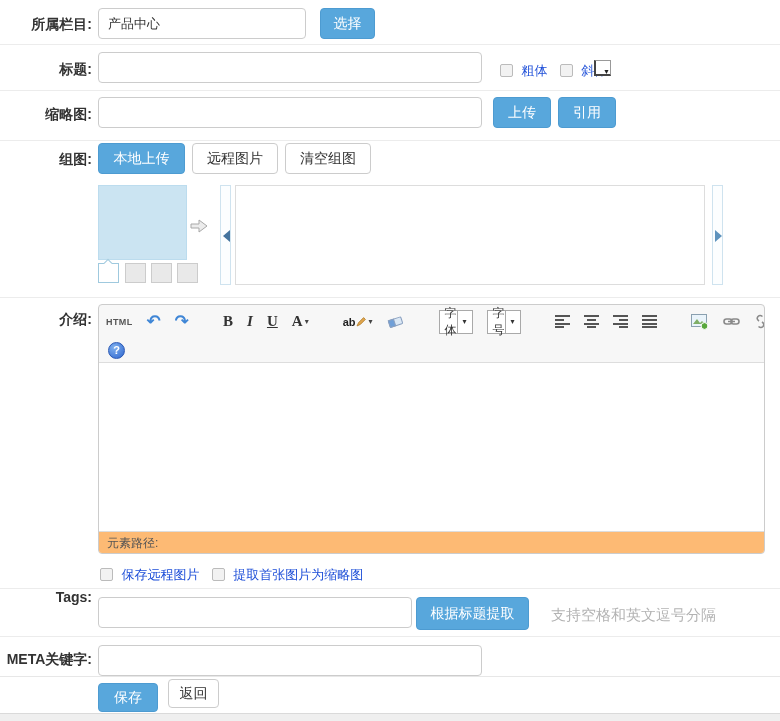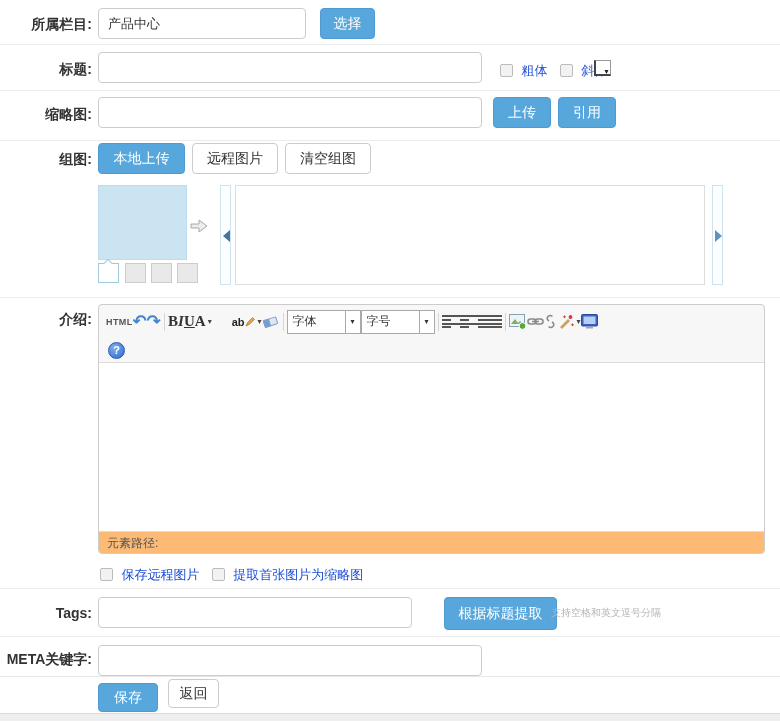--- a/index.html
+++ b/index.html
@@ -35,38 +35,38 @@
                          border:1px solid #9fc9de; border-right:none; border-bottom:none; transform:rotate(45deg); }
   .gal-strip { position:absolute; top:185px; width:11px; height:100px; background:#fcfeff; border:1px solid #cfe3ef; }
   .tri-left { position:absolute; left:2px; top:44px; width:0; height:0;
               border-top:6px solid transparent; border-bottom:6px solid transparent; border-right:7px solid #45749e; }
   .tri-right { position:absolute; left:2px; top:44px; width:0; height:0;
                border-top:6px solid transparent; border-bottom:6px solid transparent; border-left:7px solid #5f93bd; }
   .gal-main { position:absolute; left:235px; top:185px; width:470px; height:100px; background:#fff; border:1px solid #ddd; }
 
   
   .editor { position:absolute; left:98px; top:304px; width:667px; height:250px; border:1px solid #ccc; border-radius:4px; background:#f7f7f7; overflow:hidden; }
-  .ed-row1 { display:flex; align-items:center; height:33px; padding:0 7px; gap:0; }
+  .ed-row1 { display:flex; align-items:center; height:33px; padding:0 7px; gap:14px;justify-content:space-between; }
   .ed-row2 { display:flex; align-items:center; height:25px; padding:0 9px; border-bottom:1px solid #ddd; }
   .ed-content { height:168px; background:#fff; }
   .ed-status { height:22px; background:#fdba74; border-top:1px solid #ddd; font-size:12px; color:#555; padding:3px 0 0 8px; }
   .tb-btn { display:inline-flex; align-items:center; justify-content:center; cursor:pointer; color:#333; }
   .tb-sep { width:1px; height:18px; background:#d5d5d5; margin:0 3px; }
   .t-html { font-size:9px; font-weight:bold; color:#555; letter-spacing:.4px; }
   .t-arrow { font-size:17px; font-weight:bold; color:#3f86d6; line-height:17px; }
   .t-serif { font-family:"Liberation Serif","DejaVu Serif",serif; font-size:15px; font-weight:bold; }
   .caret8 { font-size:8px; color:#444; margin-left:2px; }
   .t-ab { font-size:11px; font-weight:bold; color:#222;margin-left:20px; }
   .fontsel { display:flex; align-items:center; width:74px; height:24px; background:#fff; border:1px solid #a9a9a9; cursor:pointer; }
   .fontsel .fs-txt { flex:1; font-size:12px; color:#333; padding-left:5px; }
   .fontsel .fs-arrow { width:15px; height:100%; border-left:1px solid #a9a9a9; display:flex; align-items:center; justify-content:center; font-size:8px; color:#333; }
   .help { width:17px; height:17px; border-radius:50%; background:radial-gradient(circle at 35% 30%, #7fb0ee, #2f66cf);
           border:1px solid #2a58b4; color:#fff; font-size:11px; font-weight:bold; display:flex; align-items:center; justify-content:center; cursor:pointer; }
 
-  .hint { position:absolute; font-size:10px; color:#b3b3b3;font-family:Liberation Serif, serif; }
+  .hint { position:absolute; font-size:15px; color:#b3b3b3;font-family:Liberation Serif, serif; }
 
   .footer { position:absolute; left:0; top:676px; width:780px; height:37px; background:#fff; border-top:1px solid #e7e7e7; z-index:5; }
   .bottom-strip { position:absolute; left:0; top:713px; width:780px; height:8px; background:#efefef; border-top:1px solid #dadada; z-index:5; }
 </style>
 </head>
 <body>
 
 <div class="page">
 
   <span class="lbl" style="top:16px">所属栏目:</span>
@@ -252,23 +252,23 @@
   </div>
 
   <span style="position:absolute; left:100px; top:565px; white-space:nowrap;">
     <input type="checkbox" class="cb" style="">
     <span class="cb-label">保存远程图片</span>
     <input type="checkbox" class="cb" style="margin-left: 8px;">
     <span class="cb-label">提取首张图片为缩略图</span>
   </span>
   <div class="hr" style="top:588px"></div>
 
-  <span class="lbl" style="top:605px">Tags:</span>
+  <span class="lbl" style="top:589px">Tags:</span>
   <input class="txt" style="left: 98px; top: 597px; width: 314px;" value="">
-  <button class="btn-blue" style="left:444px; top:597px; width:113px; height:33px">根据标题提取</button>
+  <button class="btn-blue" style="left:416px; top:597px; width:113px; height:33px">根据标题提取</button>
   <span class="hint" style="left:551px; top:606px">支持空格和英文逗号分隔</span>
   <div class="hr" style="top:636px"></div>
 
   <span class="lbl" style="top:651px">META关键字:</span>
   <input class="txt" style="left: 98px; top: 645px; width: 384px;" value="">
 
   <div class="footer">
     <button class="btn-blue" style="left:98px; top:6px; width:60px; height:29px">保存</button>
     <button class="btn-white" style="left:168px; top:2px; width:51px; height:29px">返回</button>
   </div>

